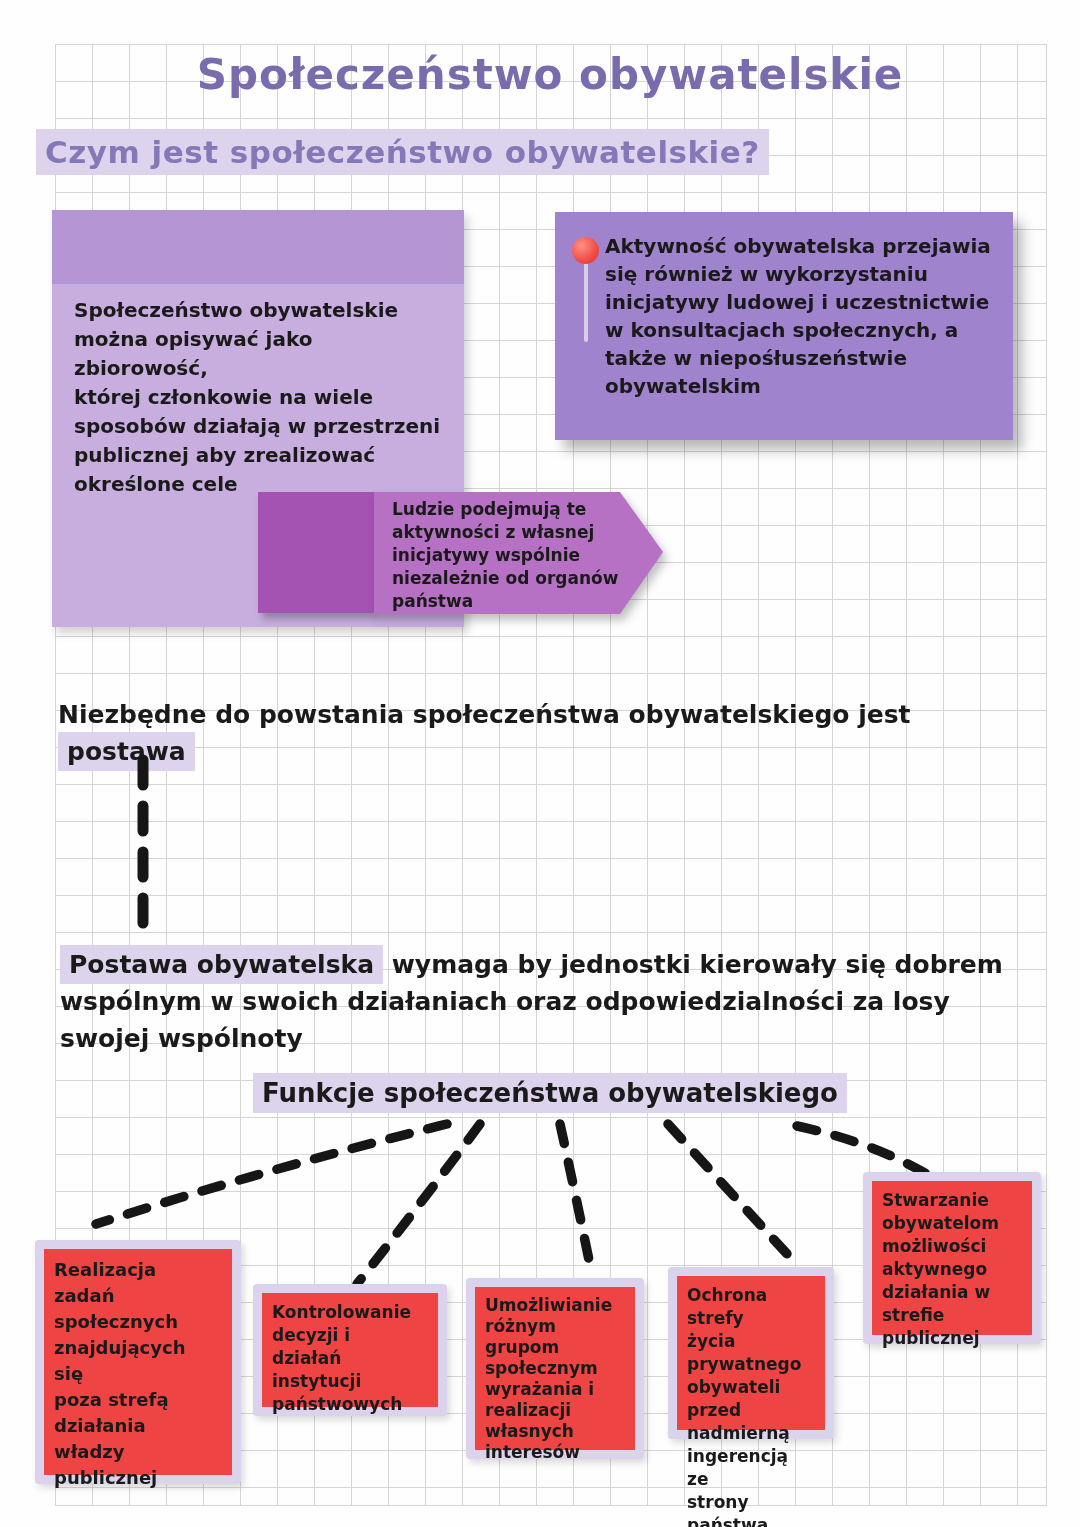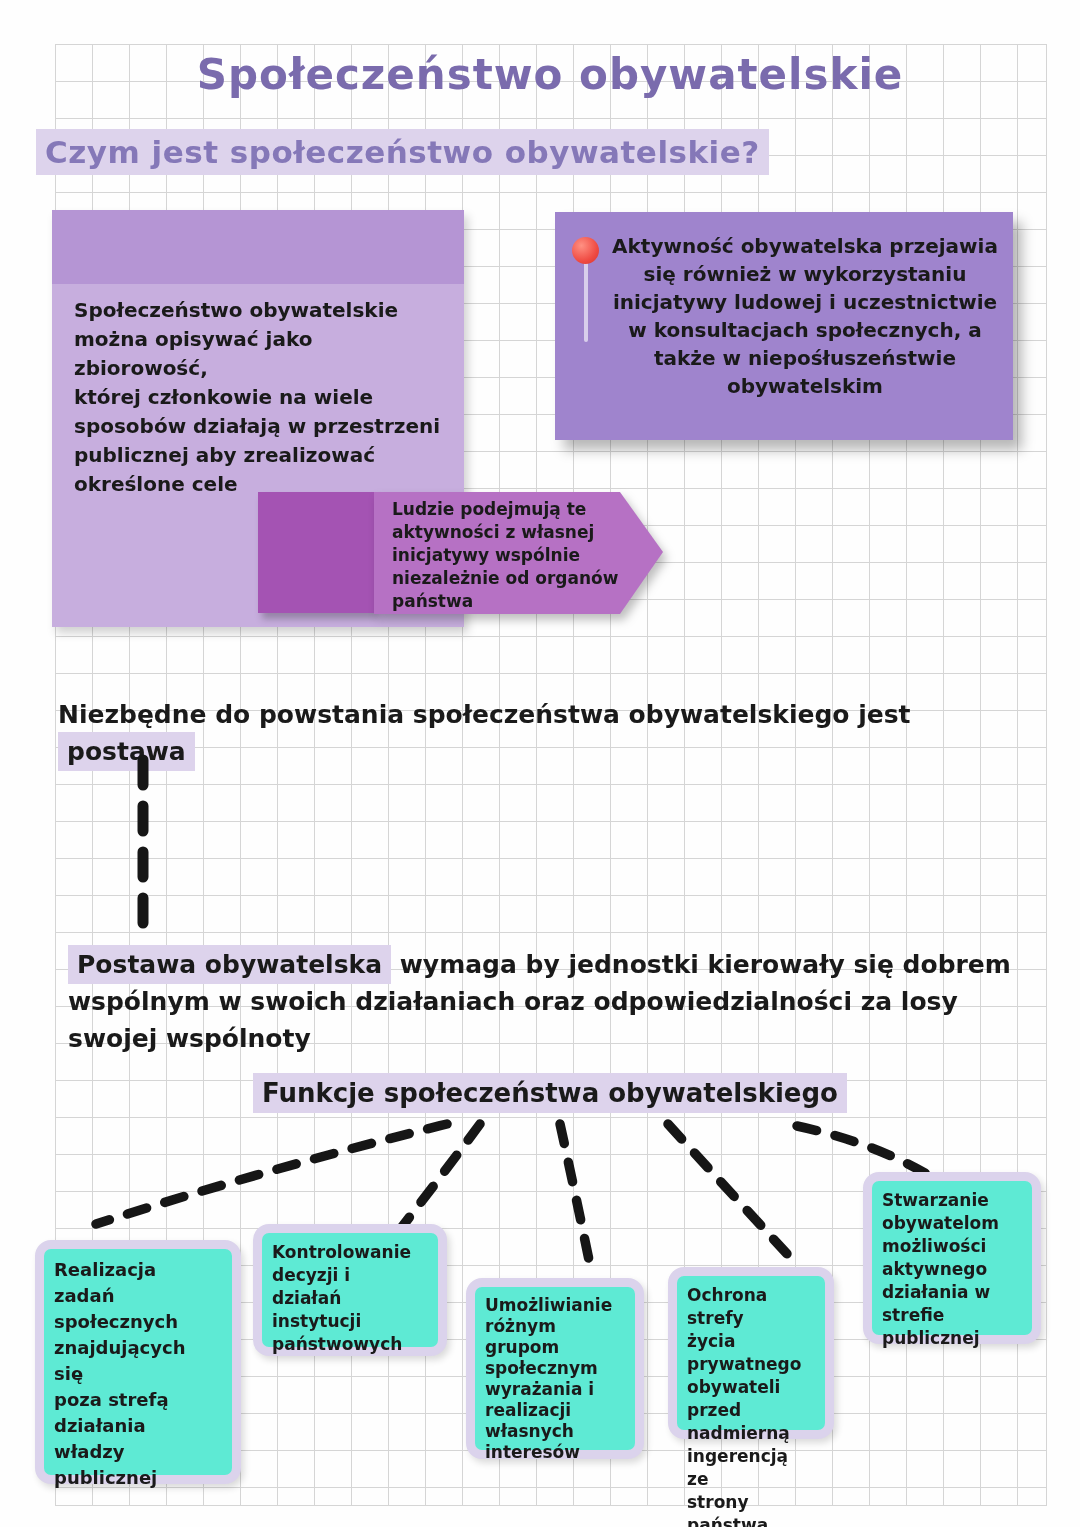--- a/index.html
+++ b/index.html
@@ -20,45 +20,45 @@
     font-size:42px;letter-spacing:1px;color:#7a6bad;
   }
   .subtitle-wrap{position:absolute;left:36px;top:134px;}
   .subtitle{font-size:31px;letter-spacing:0.5px;color:#8578b8;}
   .pre{white-space:pre-line;}
   
   .def-box{position:absolute;left:52px;top:210px;width:412px;height:417px;background:#c7aede;box-shadow:4px 6px 9px rgba(0,0,0,0.18);}
   .def-band{position:absolute;left:0;top:0;width:100%;height:74px;background:#b595d4;}
   .def-text{position:absolute;left:22px;top:86px;width:376px;font-size:20px;line-height:29px;}
   
-  .act-box{position:absolute;left:555px;top:212px;width:458px;height:228px;background:#9f84cd;box-shadow:9px 10px 12px rgba(0,0,0,0.28);text-align:center;}
+  .act-box{position:absolute;left:555px;top:212px;width:458px;height:228px;background:#9f84cd;box-shadow:9px 10px 12px rgba(0,0,0,0.28);}
   .pin-head{position:absolute;left:17px;top:25px;width:27px;height:27px;border-radius:50%;
     background:radial-gradient(circle at 35% 32%,#ff9183,#ef4a42 62%,#d4352f);}
   .pin-stem{position:absolute;left:29px;top:50px;width:4px;height:80px;background:rgba(255,255,255,0.6);border-radius:2px;}
   .act-text{position:absolute;left:50px;top:20px;width:400px;font-size:20px;line-height:28px;}
   
   .arrow-tail{position:absolute;left:258px;top:492px;width:117px;height:121px;background:#a453b3;box-shadow:4px 6px 7px rgba(0,0,0,0.25);}
   .arrow-svg{position:absolute;left:374px;top:490px;filter:drop-shadow(4px 6px 5px rgba(0,0,0,0.25));}
   .arrow-text{position:absolute;left:384px;top:498px;width:240px;font-size:17px;line-height:23px;margin-left:8px;}
   
   .stmt{position:absolute;font-size:25px;line-height:37px;}
   .stmt1{left:58px;top:682px;width:990px;margin-top:14px;}
-  .stmt2{left:68px;top:946px;width:950px;}
+  .stmt2{left:60px;top:946px;width:950px;}
   
   .func-heading-wrap{position:absolute;left:55px;top:1078px;width:990px;text-align:center;}
   .func-heading{font-size:26px;}
   
   .connector-svg{position:absolute;left:0;top:0;pointer-events:none;}
   .dash{stroke:#161616;stroke-width:9.5;fill:none;stroke-linecap:round;stroke-dasharray:20 19;}
   .dash-v{stroke:#161616;stroke-width:11;fill:none;stroke-linecap:round;stroke-dasharray:25 21;}
   
-  .func-box{position:absolute;box-sizing:border-box;background:#5eead4;border:9px solid #dbd3ec;border-radius:16px;
+  .func-box{position:absolute;box-sizing:border-box;background:#ef4444;border:9px solid #dbd3ec;border-radius:4px;
     box-shadow:3px 4px 7px rgba(0,0,0,0.14);padding:8px 18px 8px 10px;}
   .fb1{left:35px;top:1240px;width:206px;height:244px;font-size:18px;line-height:26px;}
-  .fb2{left:253px;top:1224px;width:194px;height:132px;font-size:17px;line-height:23px;}
+  .fb2{left:253px;top:1284px;width:194px;height:132px;font-size:17px;line-height:23px;}
   .fb3{left:466px;top:1278px;width:178px;height:181px;font-size:17px;line-height:21px;}
   .fb4{left:668px;top:1267px;width:166px;height:172px;font-size:17px;line-height:23px;}
   .fb5{left:863px;top:1172px;width:178px;height:172px;font-size:17px;line-height:23px;}
 </style>
 </head>
 <body>
 
 <div class="page">
   <div class="grid"></div>
 

